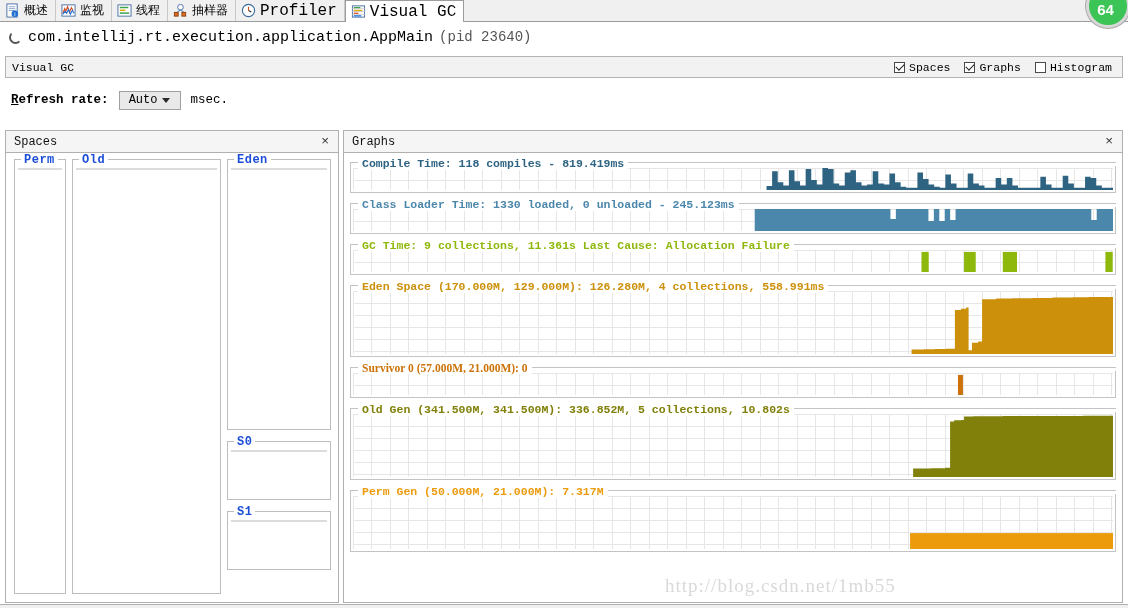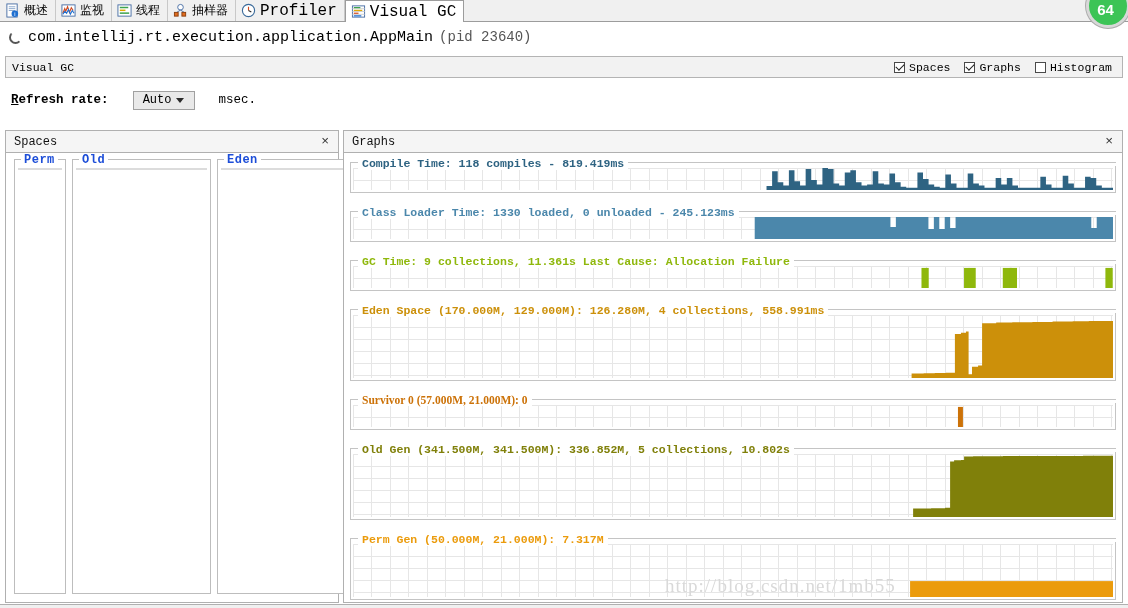--- a/index.html
+++ b/index.html
@@ -86,21 +86,21 @@
   .cbox { width: 11px; height: 11px; border: 1px solid #4a4a4a; background: #fff;
           display:flex; align-items:center; justify-content:center; }
   .cbox.on::after {
     content:""; width: 7px; height: 4px; border-left: 1.6px solid #222;
     border-bottom: 1.6px solid #222; transform: rotate(-45deg) translate(1px,-1px);
   }
 
   
   #refreshrow {
     position: absolute; left: 0; top: 86px; width: 1128px; height: 28px;
-    display: flex; align-items: center; gap: 24px; padding-left: 11px;
+    display: flex; align-items: center; gap: 10px; padding-left: 11px;
     font-family: "Liberation Mono", monospace; font-size: 12.5px;
   }
   #refreshrow .rr { font-weight: bold; }
   #refreshrow .rr u { text-decoration: underline; }
   .combo {
     width: 62px; height: 19px; background: #e9e9e9;
     border: 1px solid #a0a0a0;
     display:flex; align-items:center; justify-content:center; gap:5px;
     font-size: 12px; font-family: "Liberation Mono", monospace;
   }
@@ -158,21 +158,21 @@
     overflow: hidden;
   }
   .bar-fill {
     position: absolute; left: 0; right: 0; bottom: 0;
   }
 
   
   #graphs-body {
     position: absolute; left: 0; top: 22px; right: 0; bottom: 0;
     padding: 4px 6px 4px 6px;
-    display: flex; flex-direction: column; gap: 8px;
+    display: flex; flex-direction: column; gap: 0px;
     overflow: hidden;
   }
   .g-row { position: relative; padding-top: 9px; }
   .g-legend {
     position: absolute; top: 0px; left: 8px;
     background: #fff; padding: 0 4px;
     font-family: "Liberation Mono", monospace;
     font-size: 11.5px; font-weight: bold;
     white-space: nowrap; z-index: 2;
   }
@@ -336,21 +336,21 @@
         </div>
       </div>
       <div class="sp-col" style="flex: 1 1 auto; display: flex;">
         <div class="sp-group" style="flex: 1 1 auto;">
           <div class="legend">Old</div>
           <div class="bar-wrap">
             <div class="bar-fill" style="height: 98.6%; background: rgb(128, 128, 10); border-top: 1px solid rgb(128, 128, 10);"></div>
           </div>
         </div>
       </div>
-      <div class="sp-col" style="width: 114px; display: flex; flex-direction: row; gap: 5px;">
+      <div class="sp-col" style="width: 104px; display: flex; flex-direction: column; gap: 11px;">
         <div class="sp-group" style="flex: 0 0 271px;">
           <div class="legend">Eden</div>
           <div class="bar-wrap">
             <div class="bar-fill" style="height: 97.5%; background: rgb(214, 154, 8); border-top: 1px solid rgb(214, 154, 8);"></div>
           </div>
         </div>
         <div class="sp-group" style="flex: 0 0 59px;">
           <div class="legend">S0</div>
           <div class="bar-wrap">
             <div class="bar-fill" style="height: 0%; background: rgb(214, 154, 8);"></div>

